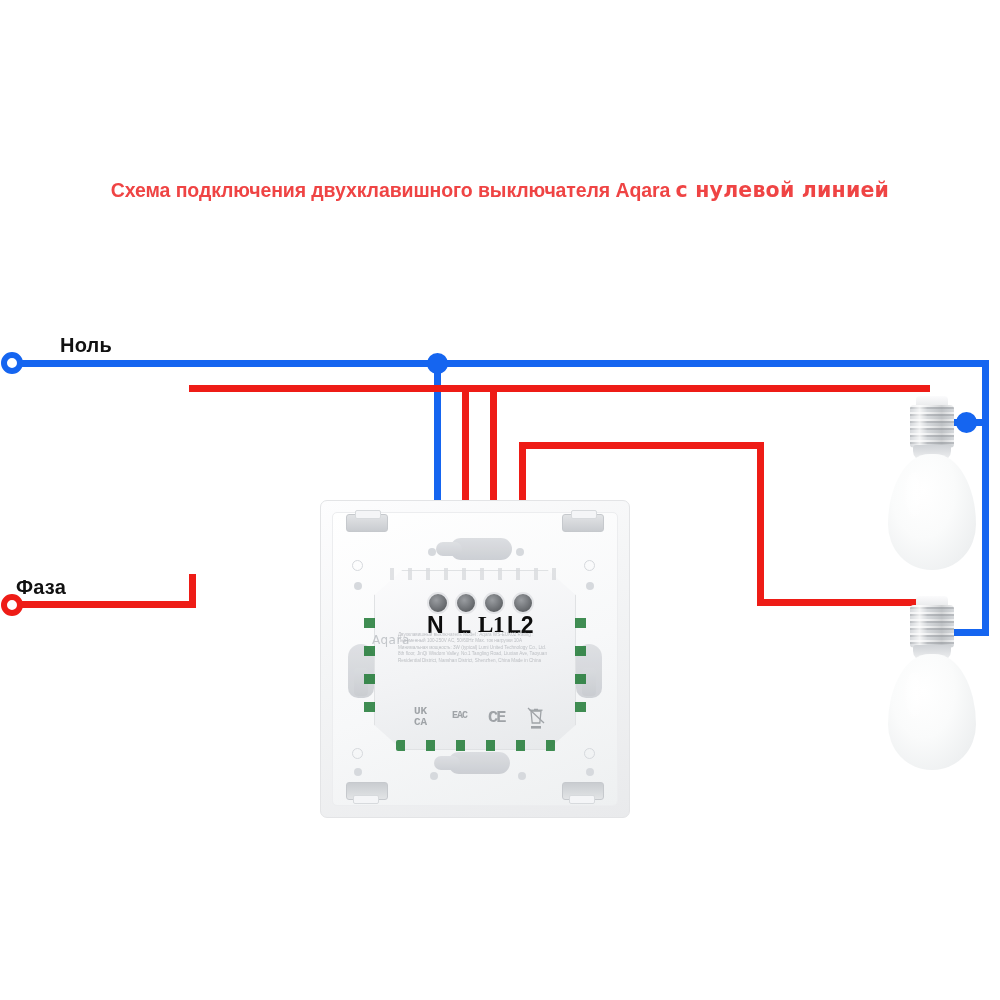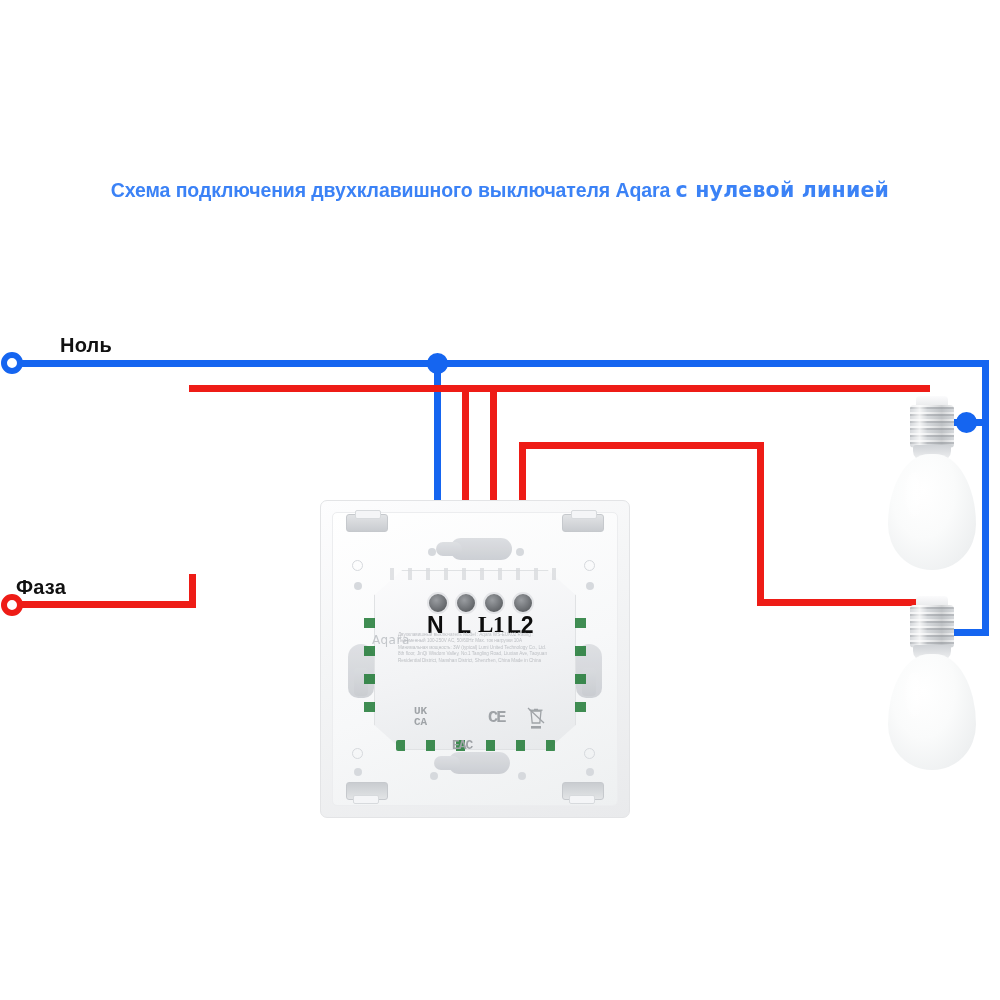--- a/index.html
+++ b/index.html
@@ -23,21 +23,21 @@
     height: 1000px;
   }
 
   
   .title {
     position: absolute;
     left: 0;
     top: 178px;
     width: 1000px;
     text-align: center;
-    color: #3b82f6;
+    color: #ef4444;
     font-size: 19.5px;
     font-weight: 700;
     letter-spacing: -0.1px;
     white-space: nowrap;
   }
   .title .t-main { font-family: "Liberation Sans", sans-serif; font-weight: 700; font-size: 19.5px; }
   .title .t-emph { font-family: "DejaVu Sans", sans-serif; font-weight: 700; font-size: 20.5px; letter-spacing: 0.2px; }
 
   
   .src-label {
@@ -379,21 +379,21 @@
     width: 136px;
     height: 30px;
   }
   #certs .cert {
     position: absolute;
     color: #9fa3a7;
     font-weight: 700;
     font-family: Liberation Mono, monospace;
   }
   #cert-ukca { left: 0px;  top: 0px;  font-size: 11px; line-height: 11px; }
-  #cert-eac  { left: 38px; top: 4px;  font-size: 13px; letter-spacing: -1px; margin-top: 28px; }
+  #cert-eac  { left: 38px; top: 4px;  font-size: 10px; letter-spacing: -1px; }
   #cert-ce   { left: 74px; top: 2px;  font-size: 17px; letter-spacing: -2px; }
   #cert-weee { left: 112px; top: 0px; }
 
   
   .lamp { position: absolute; width: 104px; height: 176px; }
   .lamp .cap-top {
     position: absolute;
     left: 36px; top: 0px;
     width: 32px; height: 11px;
     background: linear-gradient(180deg,#fbfbfc,#e8e9eb);

